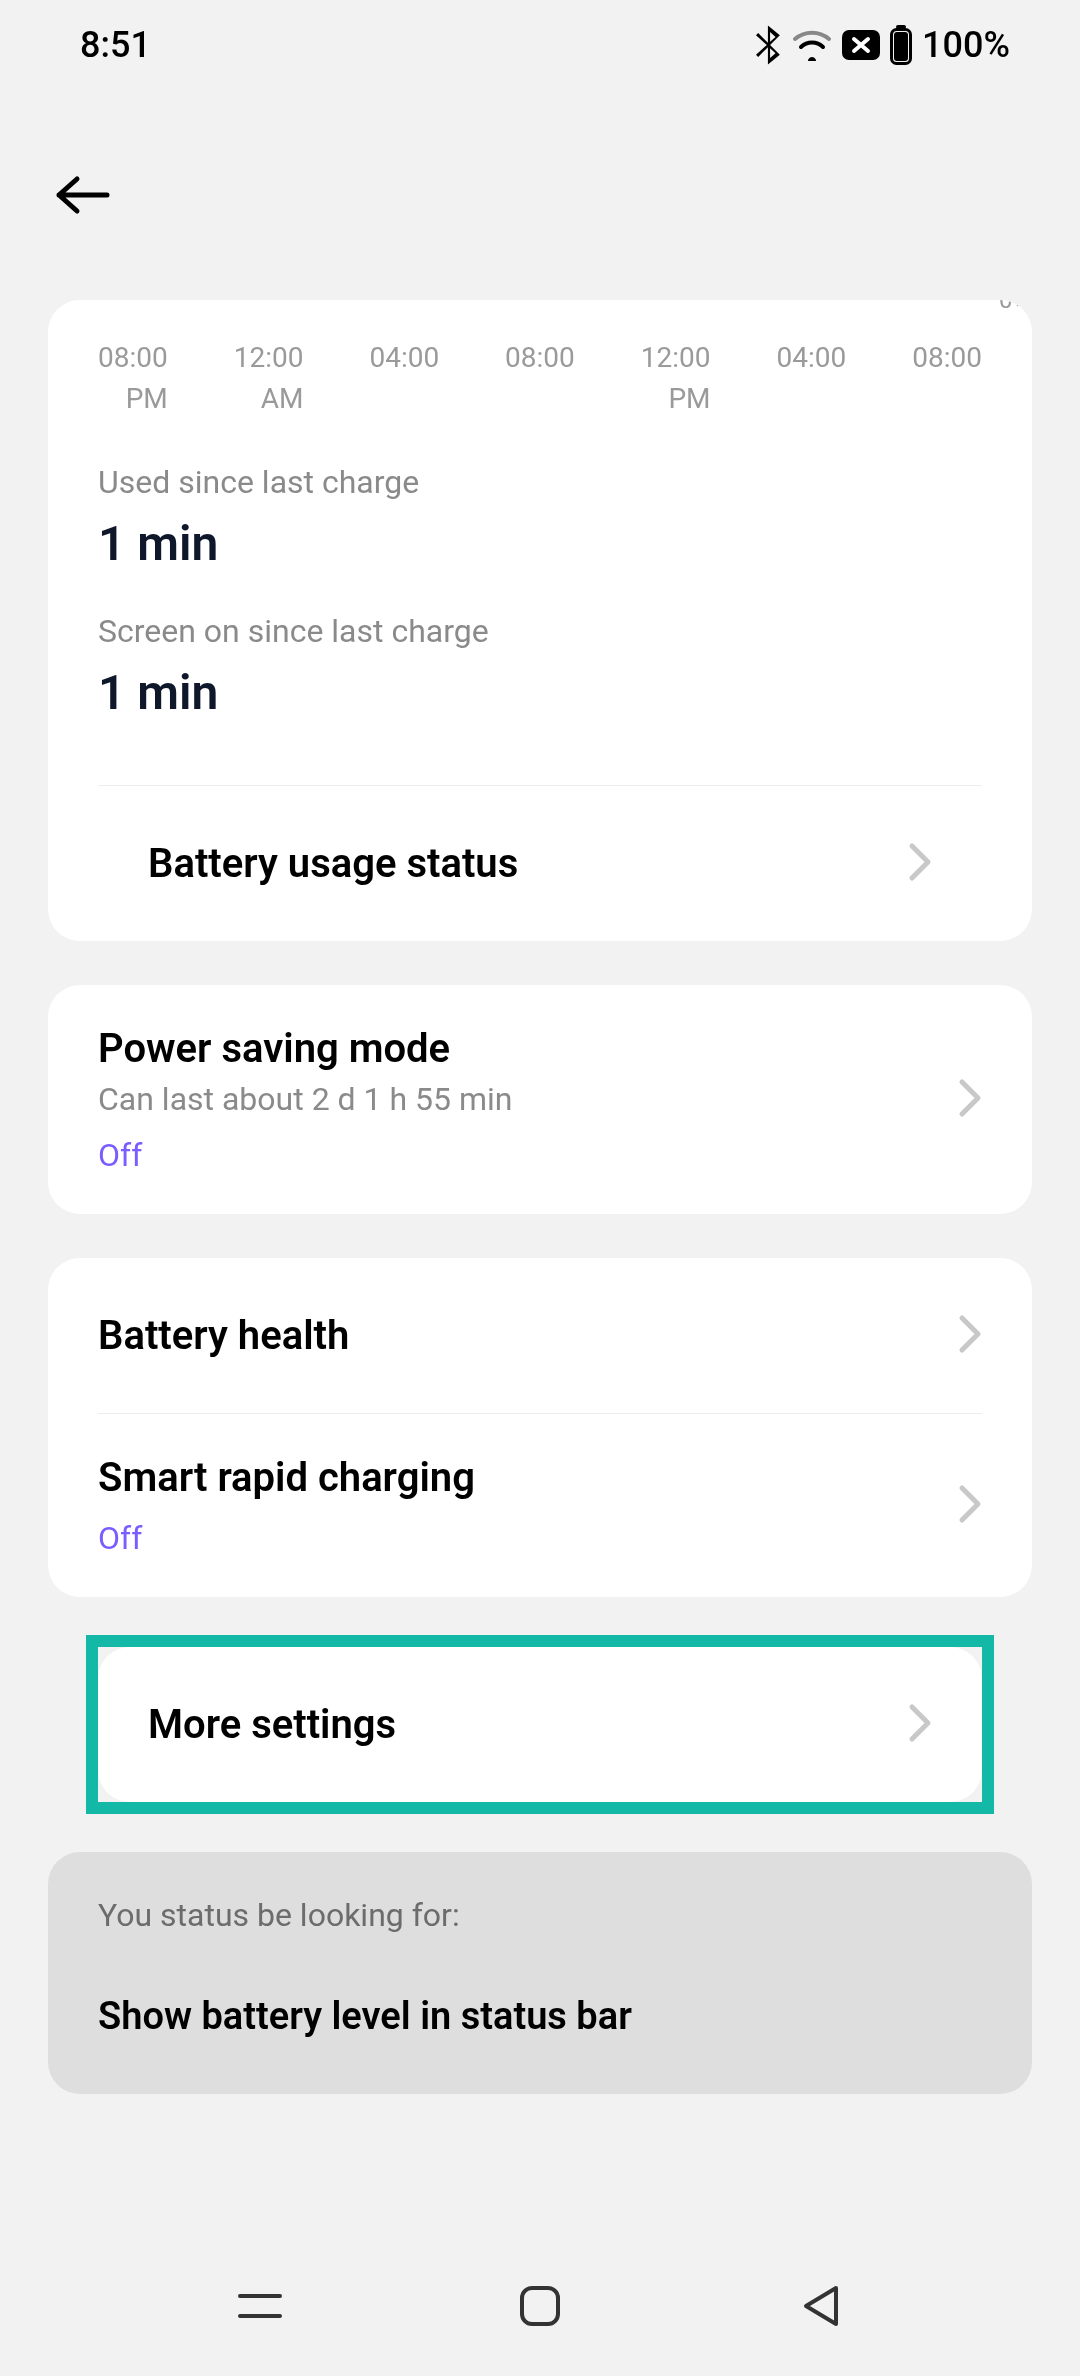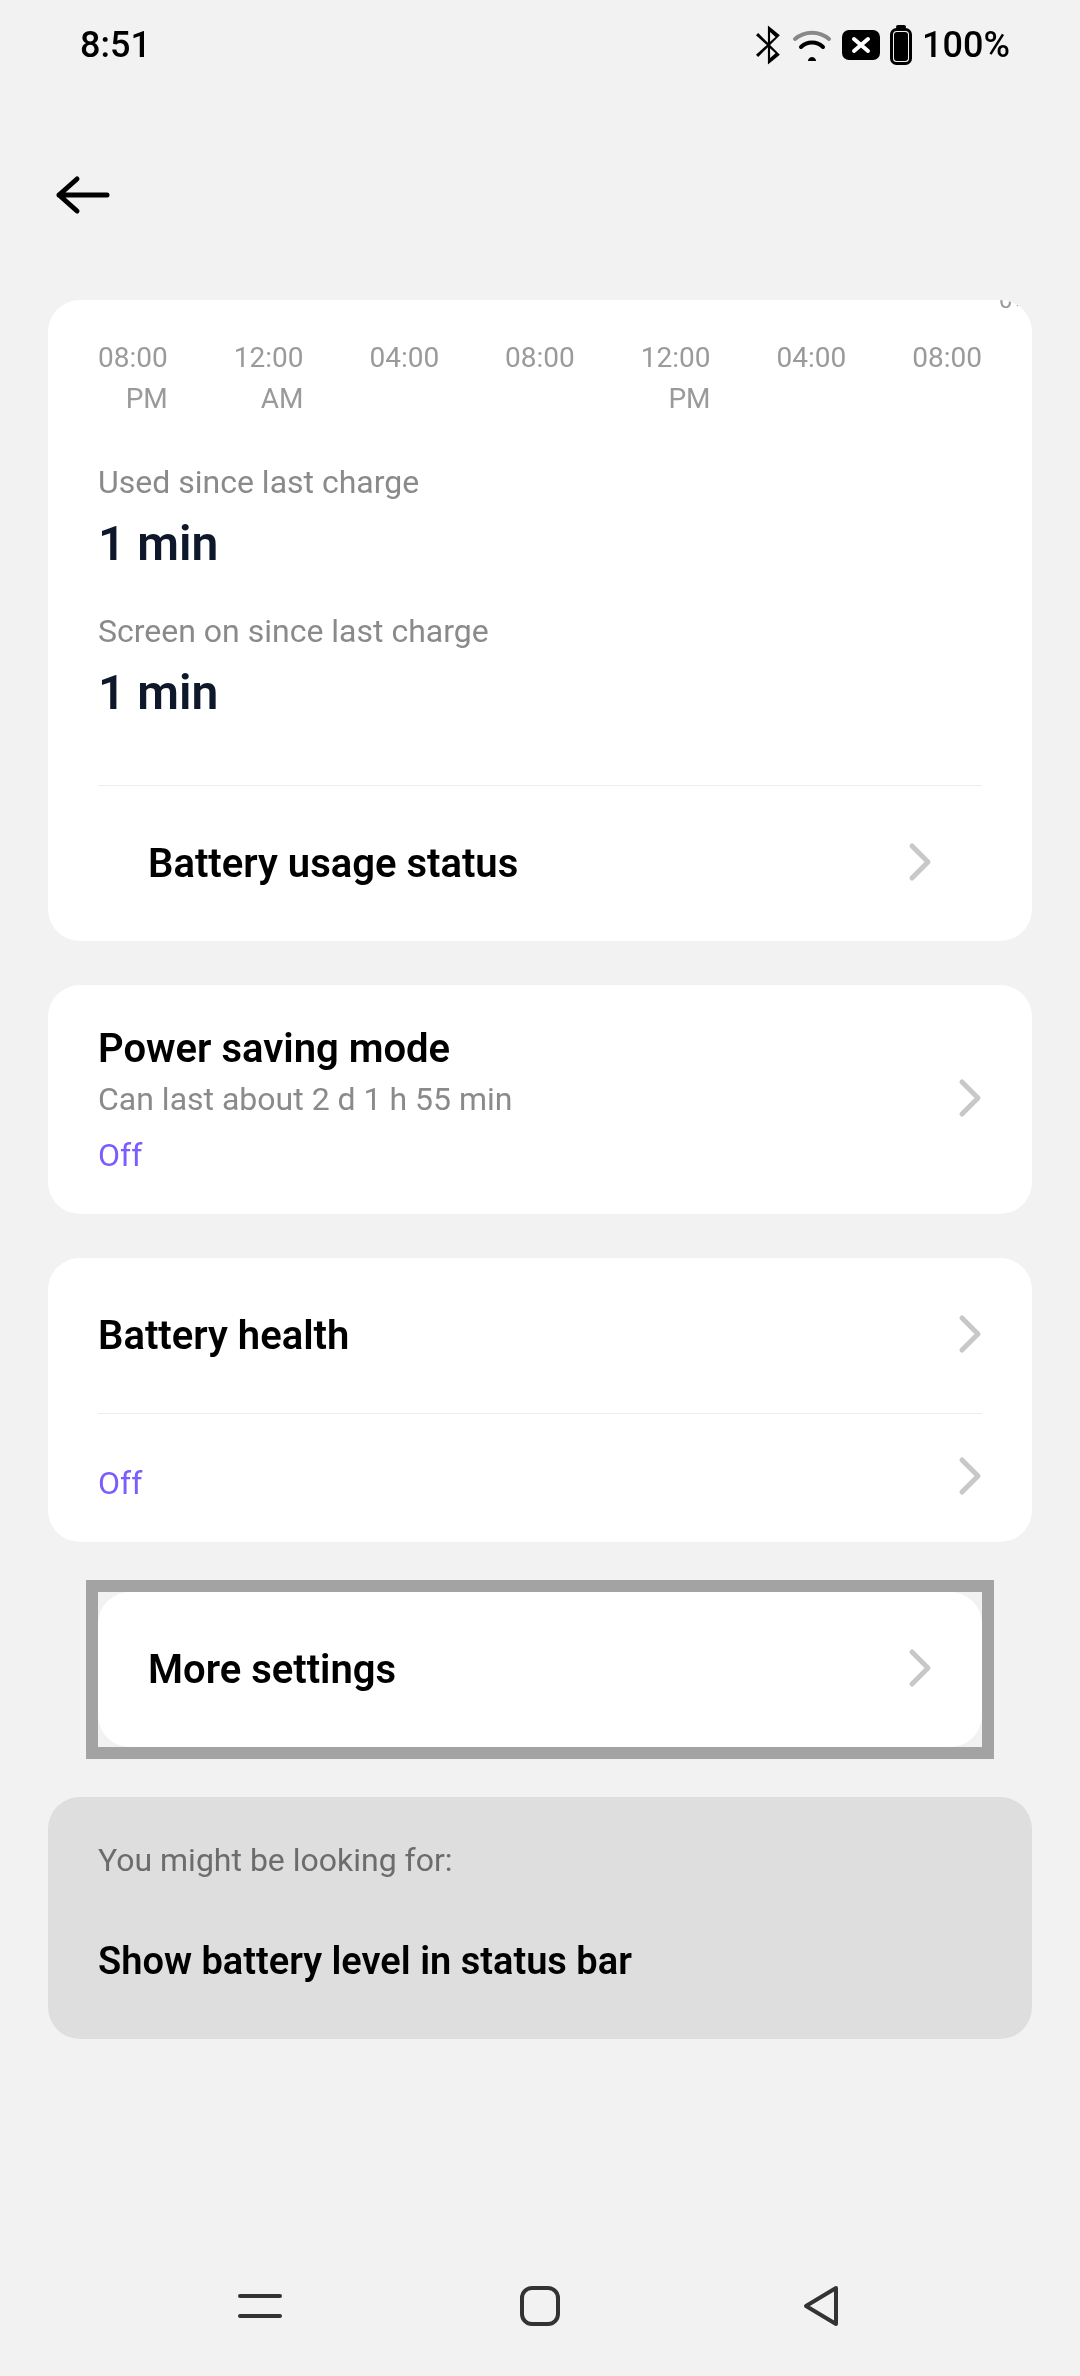--- a/index.html
+++ b/index.html
@@ -148,21 +148,21 @@
     .chev {
       flex: none;
     }
     .divider-inset {
       height: 1px;
       background: #ededed;
       margin: 0 50px;
     }
     
     .highlight-box {
-      border: 12px solid #a3a3a3;
+      border: 12px solid #14b8a6;
       border-radius: 0;
       margin: -6px 38px 38px 38px;
     }
     .highlight-box .card {
       margin: 0;
       border-radius: 32px;
     }
     
     .sugg-card {
       background: #dedede;
@@ -307,20 +307,21 @@
       </div>
       <span class="chev">
         <svg width="24" height="40" viewBox="0 0 24 40">
             <path d="M4 4 L20 20 L4 36" stroke="#c8c8c8" stroke-width="5" fill="none" stroke-linecap="round" stroke-linejoin="round"></path>
           </svg>
       </span>
     </div>
     <div class="divider-inset"></div>
     <div class="row tall">
       <div class="row-text">
+        <span class="row-title">Smart rapid charging</span>
         <span class="row-status">Off</span>
       </div>
       <span class="chev">
         <svg width="24" height="40" viewBox="0 0 24 40">
             <path d="M4 4 L20 20 L4 36" stroke="#c8c8c8" stroke-width="5" fill="none" stroke-linecap="round" stroke-linejoin="round"></path>
           </svg>
       </span>
     </div>
   </div>
 
@@ -333,21 +334,21 @@
         <span class="chev">
           <svg width="24" height="40" viewBox="0 0 24 40">
               <path d="M4 4 L20 20 L4 36" stroke="#c8c8c8" stroke-width="5" fill="none" stroke-linecap="round" stroke-linejoin="round"></path>
             </svg>
         </span>
       </div>
     </div>
   </div>
 
   <div class="sugg-card">
-    <div class="sugg-label">You might be looking for:</div>
+    <div class="sugg-label">You status be looking for:</div>
     <div class="sugg-link">Show battery level in status bar</div>
   </div>
 
 </div>
 
 <div class="nav-bar">
   <div class="nav-btn">
     <svg width="48" height="36" viewBox="0 0 48 36">
       <line x1="4" y1="8" x2="44" y2="8" stroke="#333" stroke-width="4" stroke-linecap="round"></line>
       <line x1="4" y1="28" x2="44" y2="28" stroke="#333" stroke-width="4" stroke-linecap="round"></line>

